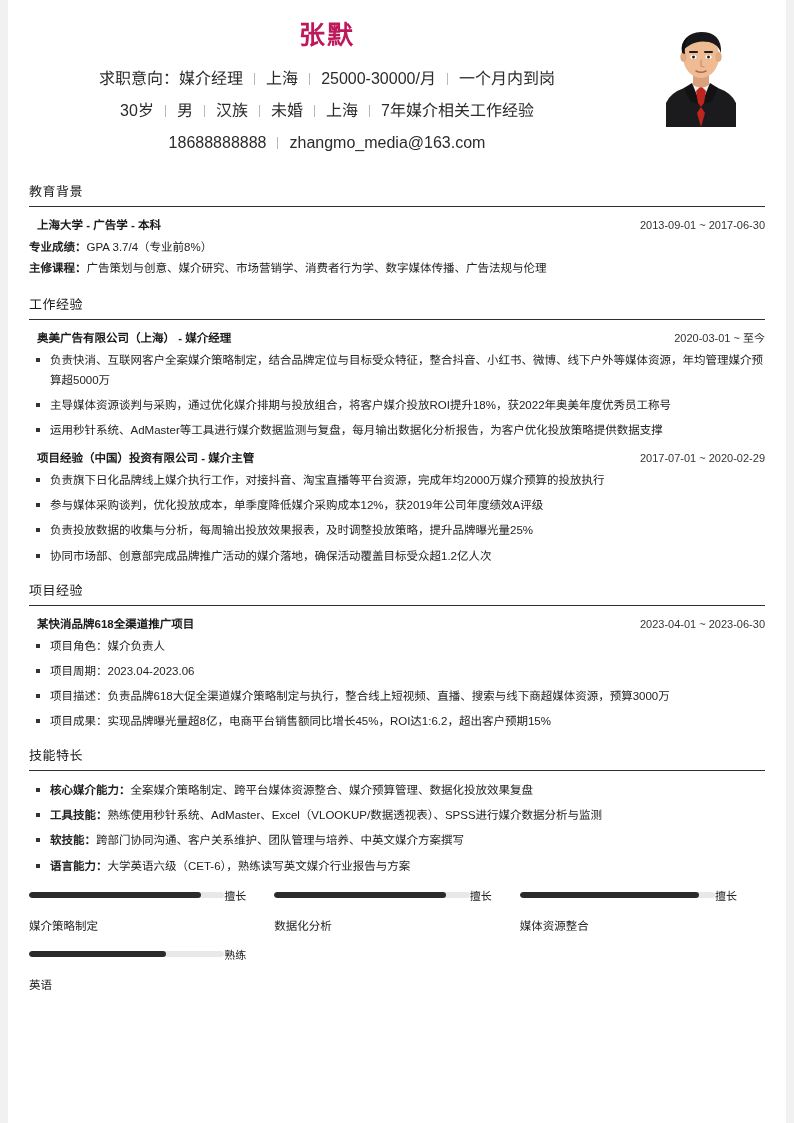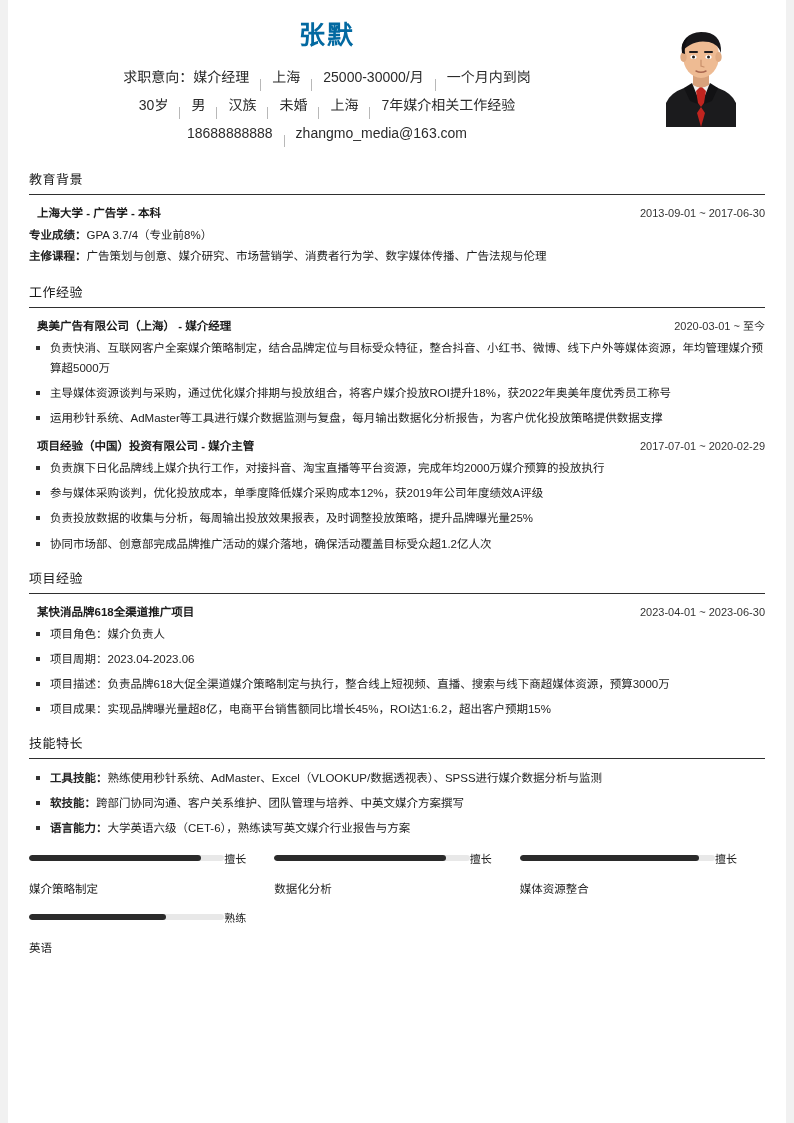--- a/index.html
+++ b/index.html
@@ -40,33 +40,33 @@
     min-height: 126px;
     box-sizing: border-box;
   }
   .header-main {
     padding-right: 140px;
     text-align: center;
   }
   .name {
     font-size: 26px;
     font-weight: bold;
-    color: #0369a1;
+    color: #be185d;
     letter-spacing: 2px;
     line-height: 1.35;
     margin: 0 0 10px 0;
   }
   .meta-line {
-    font-size: 14px;
+    font-size: 16px;
     color: #2b2b2b;
     line-height: 2.0;
     display: flex;
     flex-wrap: wrap;
     justify-content: center;
-    align-items: flex-end;
+    align-items: center;
   }
   .meta-line .seg { white-space: nowrap; }
   .meta-line .sep {
     display: inline-block;
     width: 1px;
     height: 12px;
     background: #b8b8b8;
     margin: 0 11px;
     vertical-align: middle;
   }
@@ -330,20 +330,21 @@
               <li><span>项目成果：</span><span>实现品牌曝光量超8亿，电商平台销售额同比增长45%，ROI达1:6.2，超出客户预期15%</span></li>
             </ul>
           </div>
         </div>
     </div>
 
     <div class="section">
       <div class="section-title">技能特长</div>
       <div class="section-rule"></div>
       <ul class="bullets" id="skill-bullets">
+          <li><span class="lbl">核心媒介能力：</span><span>全案媒介策略制定、跨平台媒体资源整合、媒介预算管理、数据化投放效果复盘</span></li>
           <li><span class="lbl">工具技能：</span><span>熟练使用秒针系统、AdMaster、Excel（VLOOKUP/数据透视表）、SPSS进行媒介数据分析与监测</span></li>
           <li><span class="lbl">软技能：</span><span>跨部门协同沟通、客户关系维护、团队管理与培养、中英文媒介方案撰写</span></li>
           <li><span class="lbl">语言能力：</span><span>大学英语六级（CET-6），熟练读写英文媒介行业报告与方案</span></li>
         </ul>
       <div class="bars" id="skill-bars">
           <div class="bar-cell">
             <div class="bar-row">
               <div class="bar-track">
                 <div class="bar-fill" style="width: 88%;"></div>
               </div>

